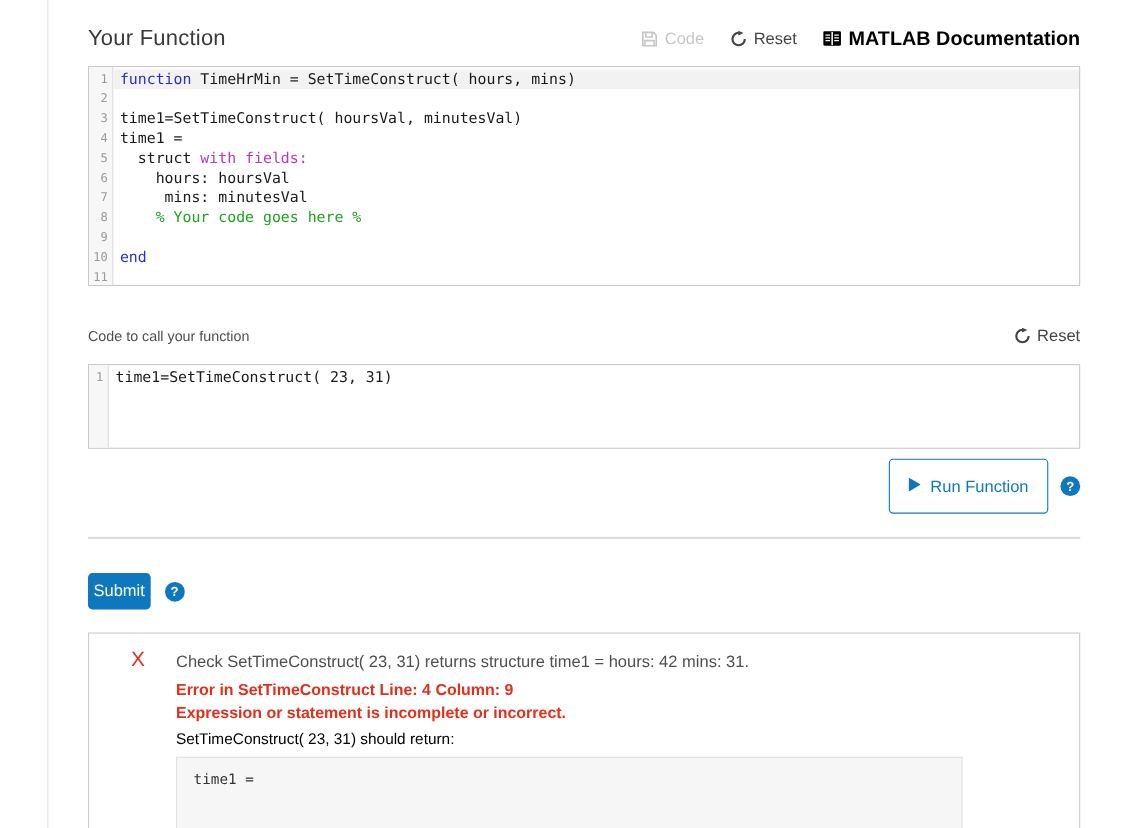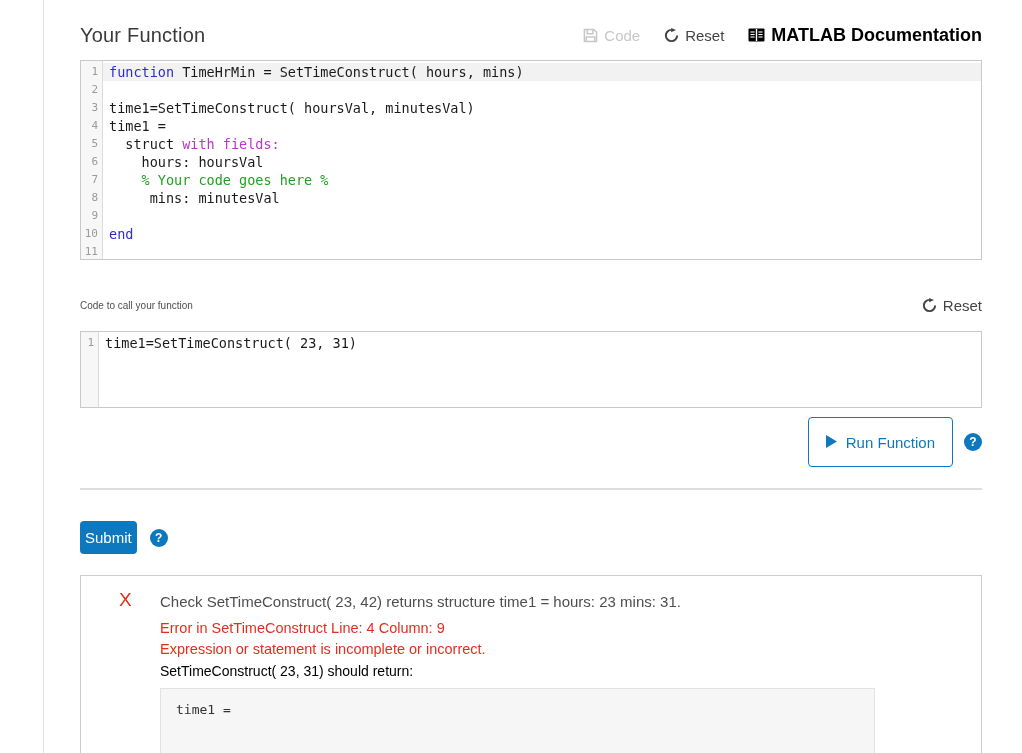--- a/index.html
+++ b/index.html
@@ -41,21 +41,21 @@
   .code-area { flex: 1; padding-top: 2px; }
   .code-area .cl { height: 18px; line-height: 18px; white-space: pre; padding-left: 6px;
                    font-family: "DejaVu Sans Mono", monospace; font-size: 13.5px; color: #1a1a1a; }
   .code-area .cl.active { background: var(--active-bg); }
   .cl .kw { color: var(--kw); }
   .cl .atom { color: var(--atom); }
   .cl .comment { color: var(--comment); }
 
   
   .call-row { margin-top: 32px; display: flex; justify-content: space-between; align-items: center; height: 26px; }
-  .call-label { font-size: 10px; color: #4f4f4f; }
+  .call-label { font-size: 13px; color: #4f4f4f; }
 
   
   .run-row { margin-top: 17px; display: flex; justify-content: flex-end; align-items: center; gap: 11px; height: 34px; }
   .run-btn { display: flex; align-items: center; gap: 9px; background: #fff; border: 1px solid var(--accent);
              border-radius: 4px; padding: 24px 17px; color: var(--accent); font-family: "Liberation Sans", sans-serif;
              font-size: 15px; cursor: pointer; height: 34px; }
   .help-circle { width: 18px; height: 18px; border-radius: 50%; background: var(--accent); color: #fff;
                  display: flex; align-items: center; justify-content: center; font-size: 12px; font-weight: 700;
                  cursor: pointer; flex: 0 0 auto; }
 
@@ -67,21 +67,21 @@
   .assess-actions { display: flex; align-items: center; gap: 13px; }
   .submit-btn { background: var(--accent); color: #fff; border: none; border-radius: 4px; padding: 8px 5px;
                 font-family: "Liberation Sans", sans-serif; font-size: 15px; cursor: pointer; height: 33px; }
 
   
   .feedback-panel { margin-top: 21px; border: 1px solid #cccccc; background: #fff; display: flex;
                     padding: 13px 20px 30px 38px; height: 240px; }
   .fail-x { width: 41px; font-size: 19px; line-height: 22px; color: var(--red); flex: 0 0 auto; }
   .fb-content { flex: 1; padding-top: 1px; }
   .check-msg { width: 540px; font-size: 15px; line-height: 23px; color: #4f4f4f; margin-bottom: 5px; }
-  .err { font-size: 14.5px; line-height: 21px; color: var(--red); }
+  .err { font-size: 14.5px; line-height: 21px; color: var(--red); font-weight: bold; }
   .err + .err { margin-bottom: 2px; }
   .should { font-size: 14px; line-height: 19px; color: #000000; margin-bottom: 7px; }
   .out-box { width: 715px; background: #f6f6f6; border: 1px solid #e2e2e2; padding: 13px 15px; height: 110px; }
   .out-code { font-family: "DejaVu Sans Mono", monospace; font-size: 13px; color: #333; white-space: pre; }
 </style>
 </head>
 <body>
 
 <div class="side-line"></div>
 
@@ -141,22 +141,22 @@
         <div class="ln">10</div>
         <div class="ln">11</div>
       </div>
     <div class="code-area">
         <div class="cl active"><span class="kw">function</span><span> TimeHrMin = SetTimeConstruct( hours, mins)</span></div>
         <div class="cl"></div>
         <div class="cl"><span>time1=SetTimeConstruct( hoursVal, minutesVal)</span></div>
         <div class="cl"><span>time1 =</span></div>
         <div class="cl"><span>  struct </span><span class="atom">with fields:</span></div>
         <div class="cl"><span>    hours: hoursVal</span></div>
+        <div class="cl"><span>     mins: minutesVal</span></div>
         <div class="cl"><span>    </span><span class="comment">% Your code goes here %</span></div>
-        <div class="cl"><span>     mins: minutesVal</span></div>
         <div class="cl"></div>
         <div class="cl"><span class="kw">end</span></div>
         <div class="cl"></div>
       </div>
   </div>
 
   <div class="call-row">
     <div class="call-label">Code to call your function</div>
     <button class="tb-btn">
       <span class="icon">
@@ -199,21 +199,21 @@
       <button class="submit-btn">Submit</button>
       <div class="help-circle">
         <span>?</span>
       </div>
     </div>
   </div>
 
   <div class="feedback-panel">
     <div class="fail-x">X</div>
     <div class="fb-content">
-      <p class="check-msg">Check SetTimeConstruct( 23, 42) returns structure time1 = hours: 23 mins: 31.</p>
+      <p class="check-msg">Check SetTimeConstruct( 23, 31) returns structure time1 = hours: 42 mins: 31.</p>
       <p class="err">Error in SetTimeConstruct Line: 4 Column: 9</p>
       <p class="err">Expression or statement is incomplete or incorrect.</p>
       <p class="should">SetTimeConstruct( 23, 31) should return:</p>
       <div class="out-box">
         <div class="out-code">time1 =</div>
       </div>
     </div>
   </div>
 
 </div>

